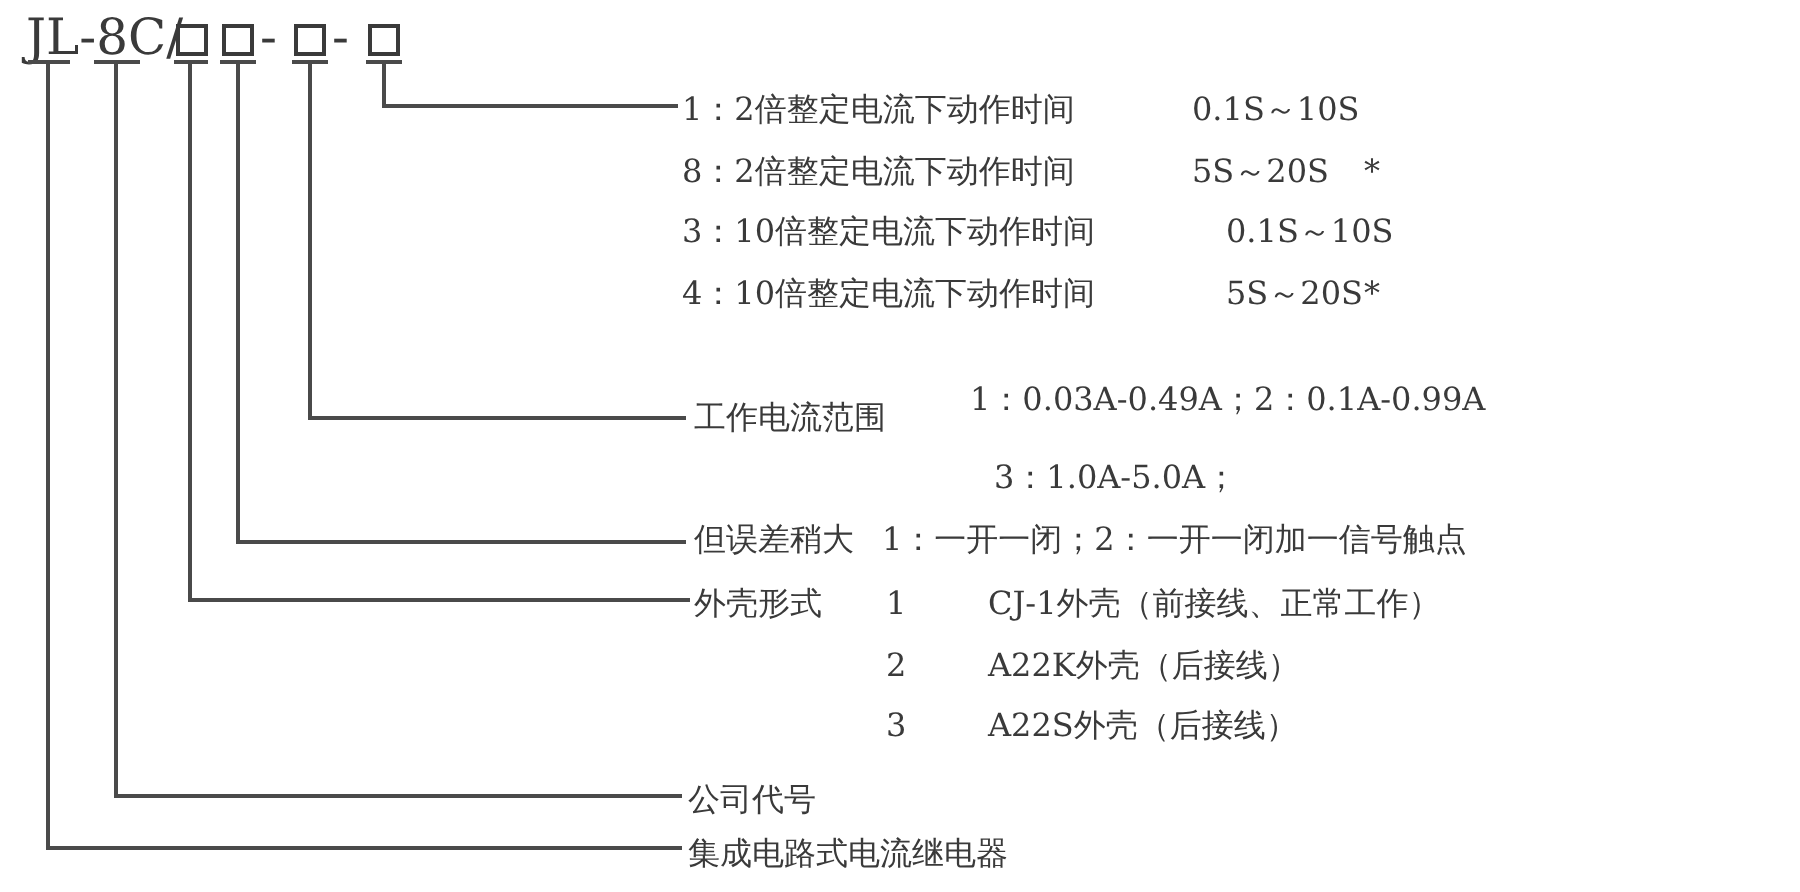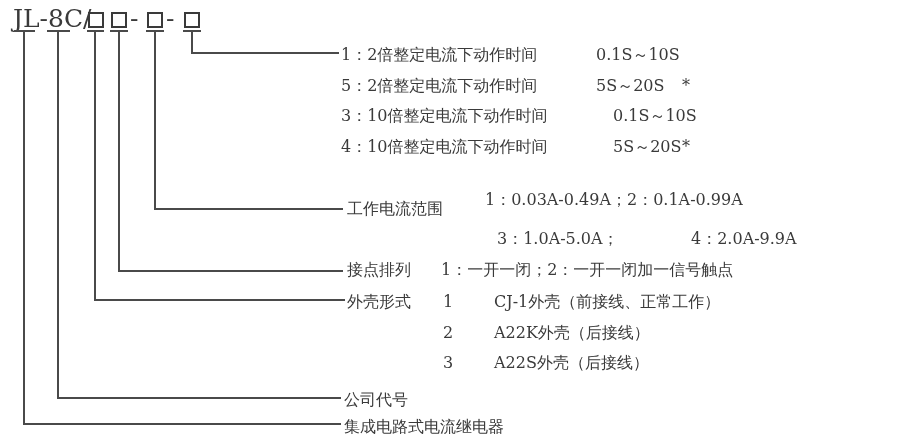--- a/index.html
+++ b/index.html
@@ -48,38 +48,37 @@
   <div class="line h" style="left:191px;top:52px;width:148px"></div>
   <div class="line h" style="left:154px;top:208px;width:189px"></div>
   <div class="line h" style="left:118px;top:270px;width:225px"></div>
   <div class="line h" style="left:94px;top:299px;width:251px"></div>
   <div class="line h" style="left:57px;top:397px;width:284px"></div>
   <div class="line h" style="left:23px;top:423px;width:318px"></div>
 
   <span class="txt" style="left:341px;top:44px">1：2倍整定电流下动作时间</span>
   <span class="txt" style="left:596px;top:44px">0.1S～10S</span>
 
-  <span class="txt" style="left:341px;top:75px">5：2倍整定电流下动作时间</span>
+  <span class="txt" style="left:341px;top:75px">8：2倍整定电流下动作时间</span>
   <span class="txt" style="left:596px;top:75px">5S～20S</span>
   <span class="txt" style="left:682px;top:75px">*</span>
 
   <span class="txt" style="left:341px;top:105px">3：10倍整定电流下动作时间</span>
   <span class="txt" style="left:613px;top:105px">0.1S～10S</span>
 
   <span class="txt" style="left:341px;top:136px">4：10倍整定电流下动作时间</span>
   <span class="txt" style="left:613px;top:136px">5S～20S</span>
   <span class="txt" style="left:682px;top:136px">*</span>
 
 
   <span class="txt" style="left:347px;top:198px">工作电流范围</span>
   <span class="txt" style="left:485px;top:189px">1：0.03A-0.49A；2：0.1A-0.99A</span>
   <span class="txt" style="left:497px;top:228px">3：1.0A-5.0A；</span>
-  <span class="txt" style="left:691px;top:228px">4：2.0A-9.9A</span>
 
-  <span class="txt" style="left:347px;top:259px">接点排列</span>
+  <span class="txt" style="left:347px;top:259px">但误差稍大</span>
   <span class="txt" style="left:441px;top:259px">1：一开一闭；2：一开一闭加一信号触点</span>
 
   <span class="txt" style="left:347px;top:291px">外壳形式</span>
   <span class="txt" style="left:443px;top:291px">1</span>
   <span class="txt" style="left:494px;top:291px">CJ-1外壳（前接线、正常工作）</span>
   <span class="txt" style="left:443px;top:322px">2</span>
   <span class="txt" style="left:494px;top:322px">A22K外壳（后接线）</span>
   <span class="txt" style="left:443px;top:352px">3</span>
   <span class="txt" style="left:494px;top:352px">A22S外壳（后接线）</span>
 

